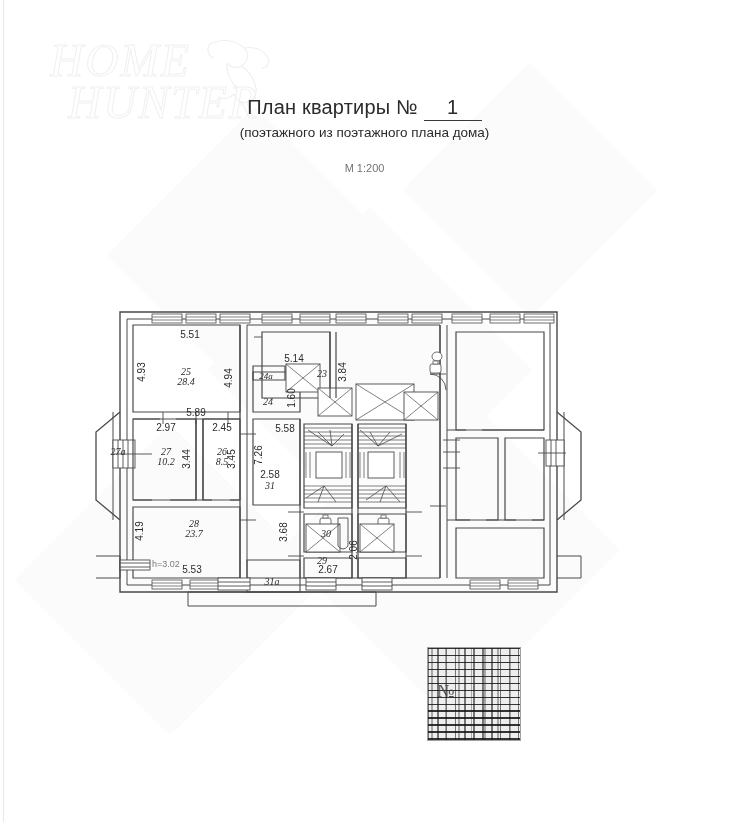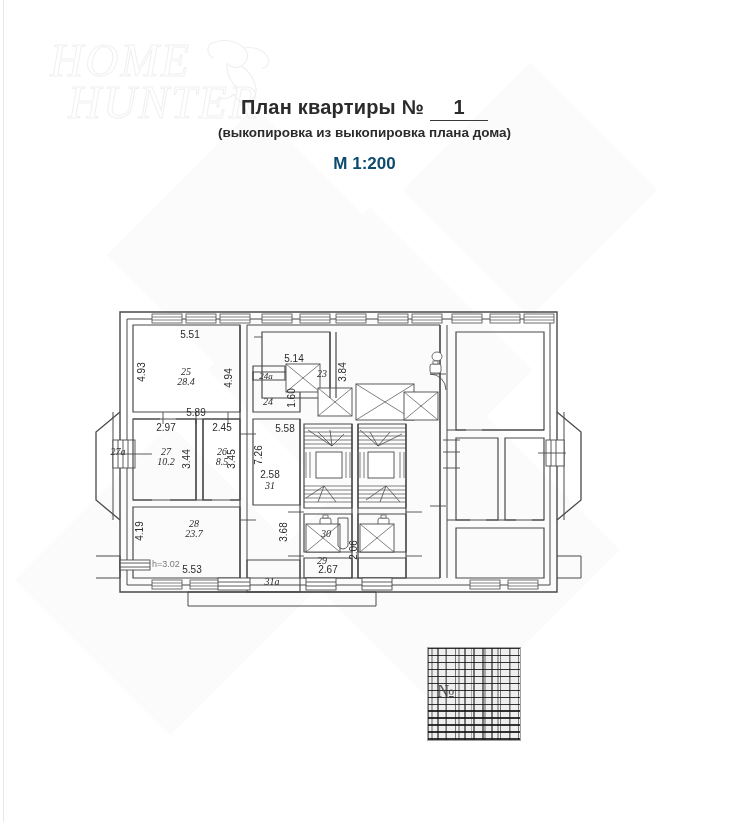--- a/index.html
+++ b/index.html
@@ -25,28 +25,28 @@
   .wm-text{
     font-family:"Liberation Serif", serif;
     color:transparent;-webkit-text-stroke:1px #f0f0f1;
     letter-spacing:2px;line-height:1;
   }
   .wm-home{position:absolute;left:4px;top:2px;font-size:46px;}
   .wm-hunter{position:absolute;left:22px;top:44px;font-size:46px;}
   .wm-bird{position:absolute;left:150px;top:0px;}
 
   
-  .title-block{position:absolute;left:0;top:96px;width:729px;text-align:center;font-weight:bold;}
+  .title-block{position:absolute;left:0;top:96px;width:729px;text-align:center;}
   .t-main{font-size:20px;letter-spacing:.2px;color:#2b2b2b;}
   .t-main .num-line{
     display:inline-block;min-width:46px;border-bottom:1px solid #3a3a3a;
     margin-left:6px;padding:0 6px 1px 6px;
   }
   .t-sub{font-size:13.5px;margin-top:4px;color:#2b2b2b;}
-  .t-scale{font-size:17px;margin-top:14px;color:#0c4a6e;}
+  .t-scale{font-size:11px;margin-top:22px;color:#737373;}
   .t-floor{font-family:"Liberation Serif", serif;font-size:14px;margin-top:42px;color:#2b2b2b;}
 
   
   .plan-wrap{position:absolute;left:0;top:0;width:729px;height:822px;}
   svg.plan{display:block;}
 
   
   .legend{position:absolute;left:427px;top:647px;width:92px;height:92px;}
   .legend-swatch{
     width:100%;height:100%;
@@ -90,21 +90,21 @@
         <path d="M14 8 C10 14, 12 20, 18 22"></path>
         <path d="M38 58 C34 62, 28 64, 24 62"></path>
       </g>
     </svg>
   </div>
 
   <div class="title-block">
     <div class="t-main">
       <span>План квартиры №</span><span class="num-line">1</span>
     </div>
-    <div class="t-sub">(выкопировка из выкопировка плана дома)</div>
+    <div class="t-sub">(поэтажного из поэтажного плана дома)</div>
     <div class="t-scale">М 1:200</div>
   </div>
 
   <div class="plan-wrap">
   <svg class="plan" width="729" height="822" viewBox="0 0 729 822">
     <defs>
       <g id="winband">
         <rect x="0" y="0" width="30" height="9" fill="#fff" stroke="#4a4a4a" stroke-width="0.8"></rect>
         <line x1="0" y1="3" x2="30" y2="3" stroke="#4a4a4a" stroke-width="0.7"></line>
         <line x1="0" y1="6" x2="30" y2="6" stroke="#4a4a4a" stroke-width="0.7"></line>

